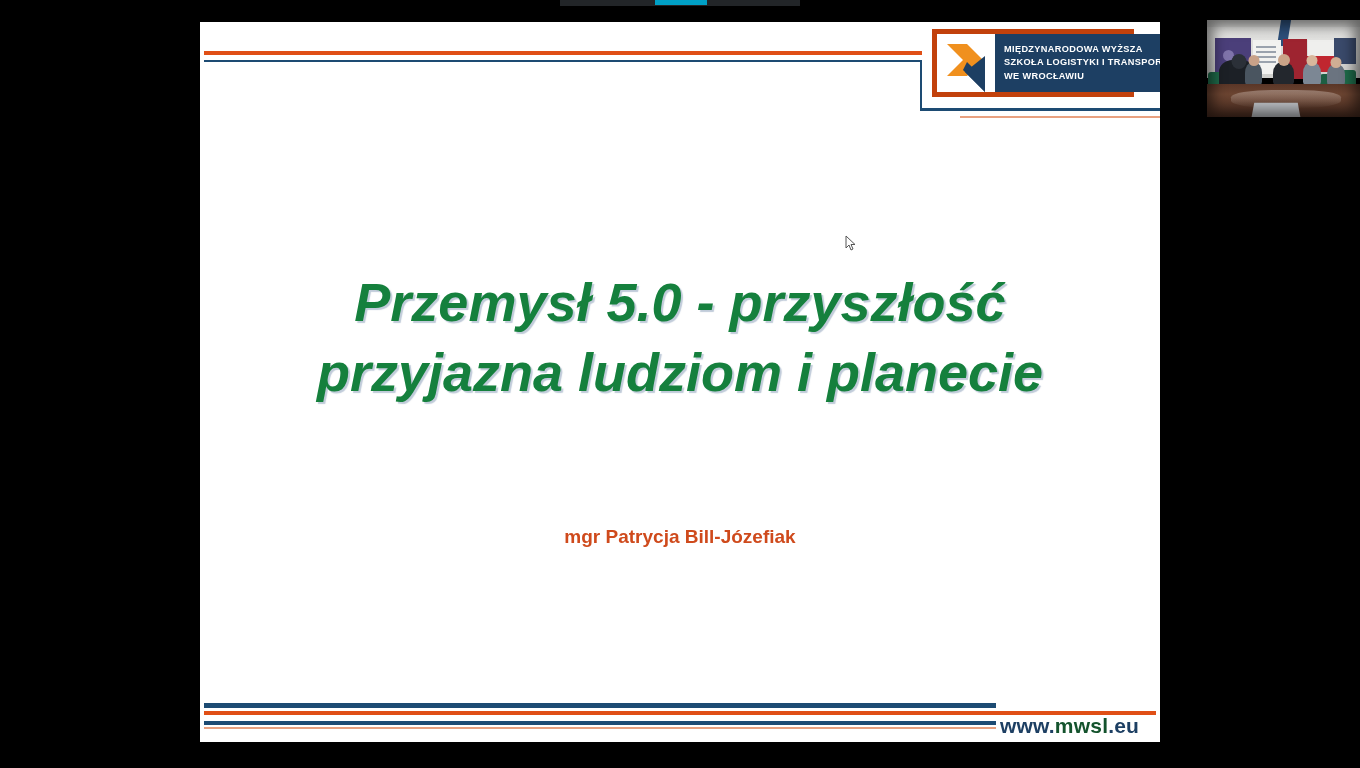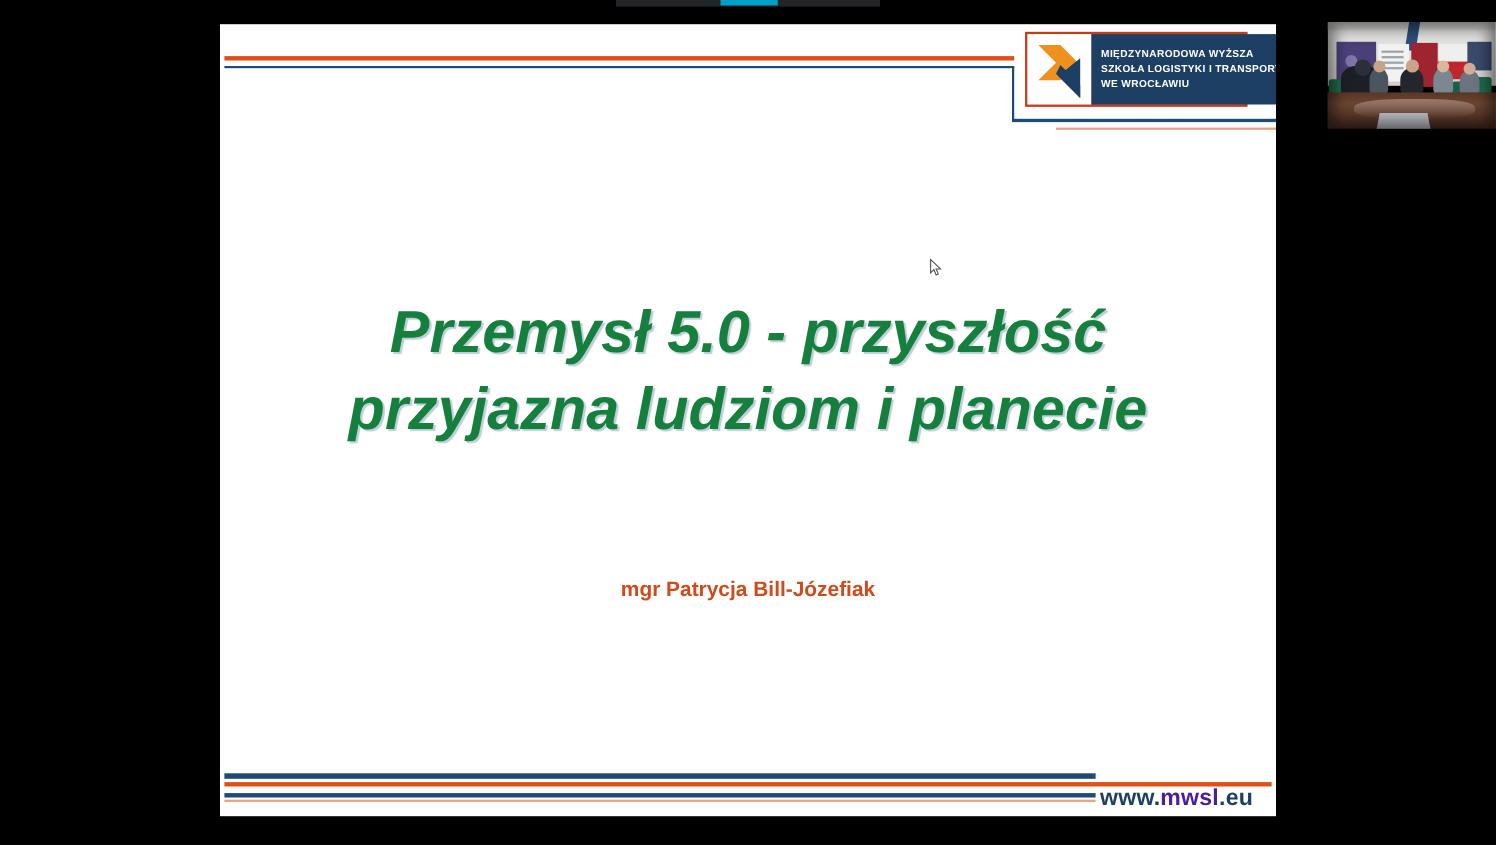--- a/index.html
+++ b/index.html
@@ -90,22 +90,22 @@
     background: #e8a180;
   }
 
   
   .logo {
     position: absolute;
     left: 732px;
     top: 7px;
     width: 202px;
     height: 68px;
-    border: 2px solid #c2410c;
-    background: #ec4899;
+    border: 5px solid #c2410c;
+    background: #4c1d95;
     display: flex;
     align-items: stretch;
     box-sizing: border-box;
   }
   .logo-mark {
     width: 58px;
     background: #ffffff;
     position: relative;
     flex: 0 0 58px;
   }
@@ -196,21 +196,21 @@
     position: absolute;
     left: 800px;
     top: 692px;
     font-family: "Liberation Sans", sans-serif;
     font-weight: bold;
     font-size: 21px;
     letter-spacing: 0.2px;
     white-space: nowrap;
   }
   .footer-url .navy { color: #1d3f63; }
-  .footer-url .orange { color: #4c1d95; }
+  .footer-url .orange { color: #14532d; }
 
   
   #cursor {
     position: absolute;
     left: 845px;
     top: 235px;
     width: 12px;
     height: 18px;
   }
 

